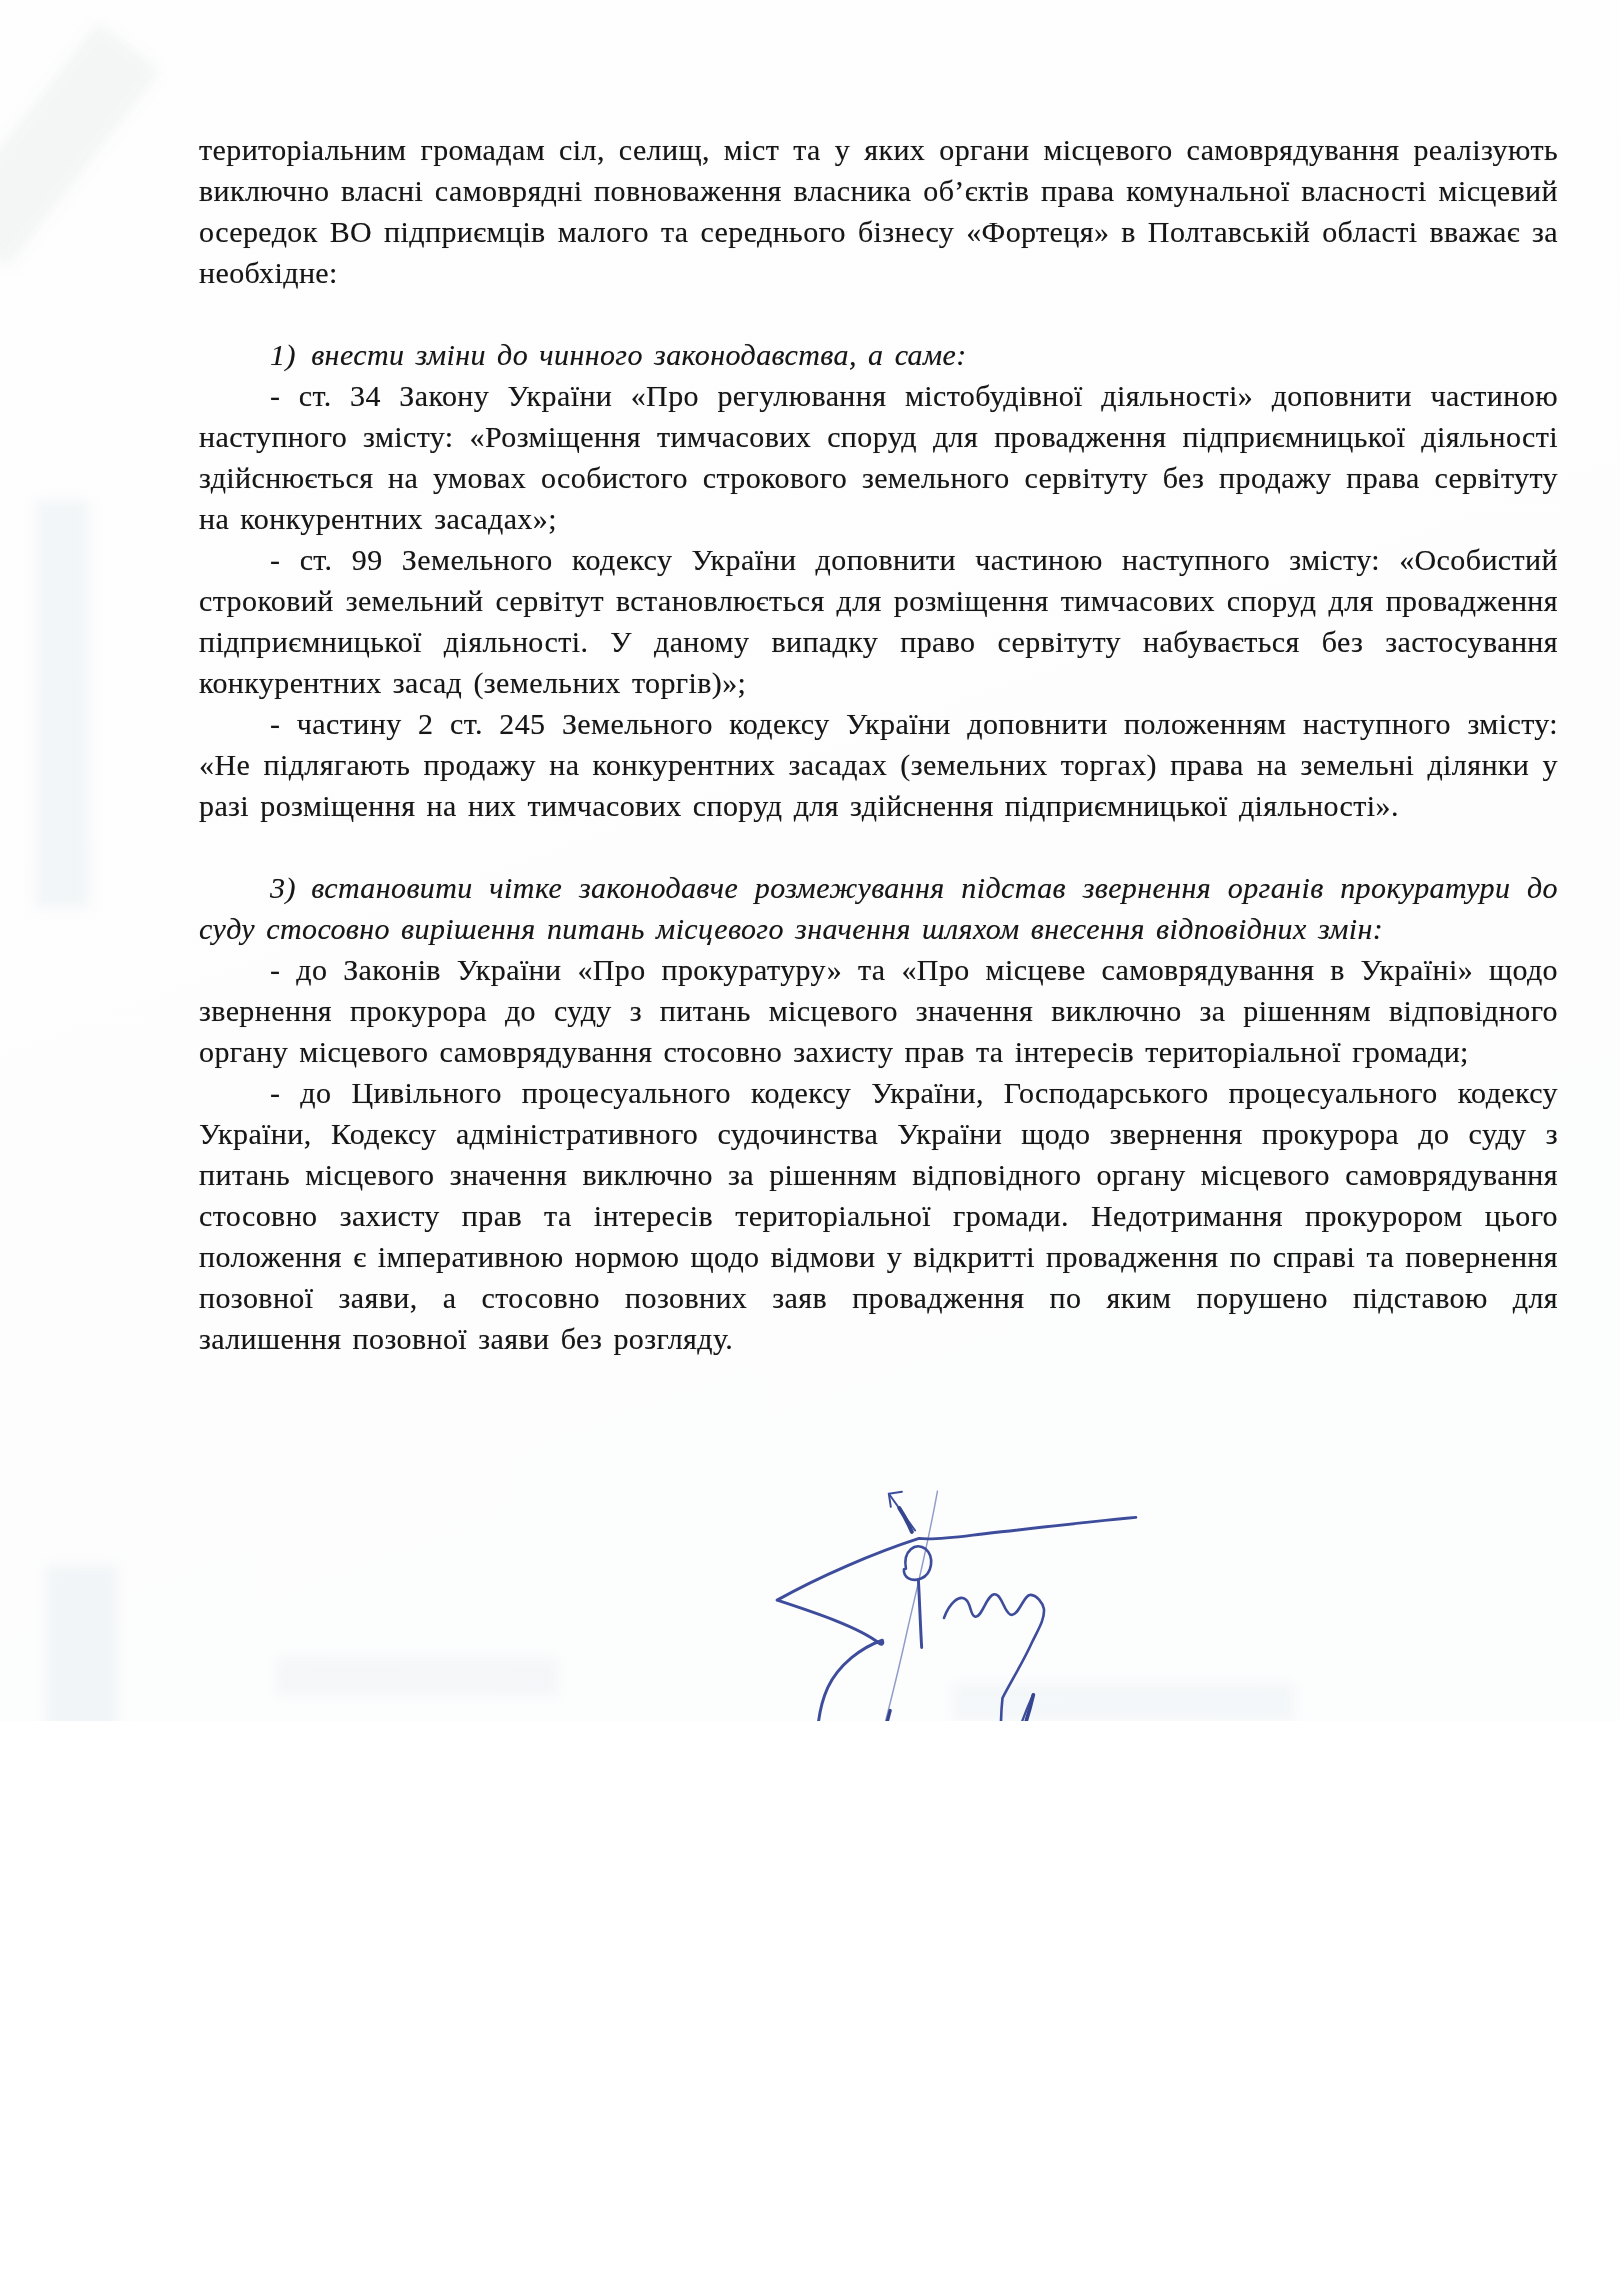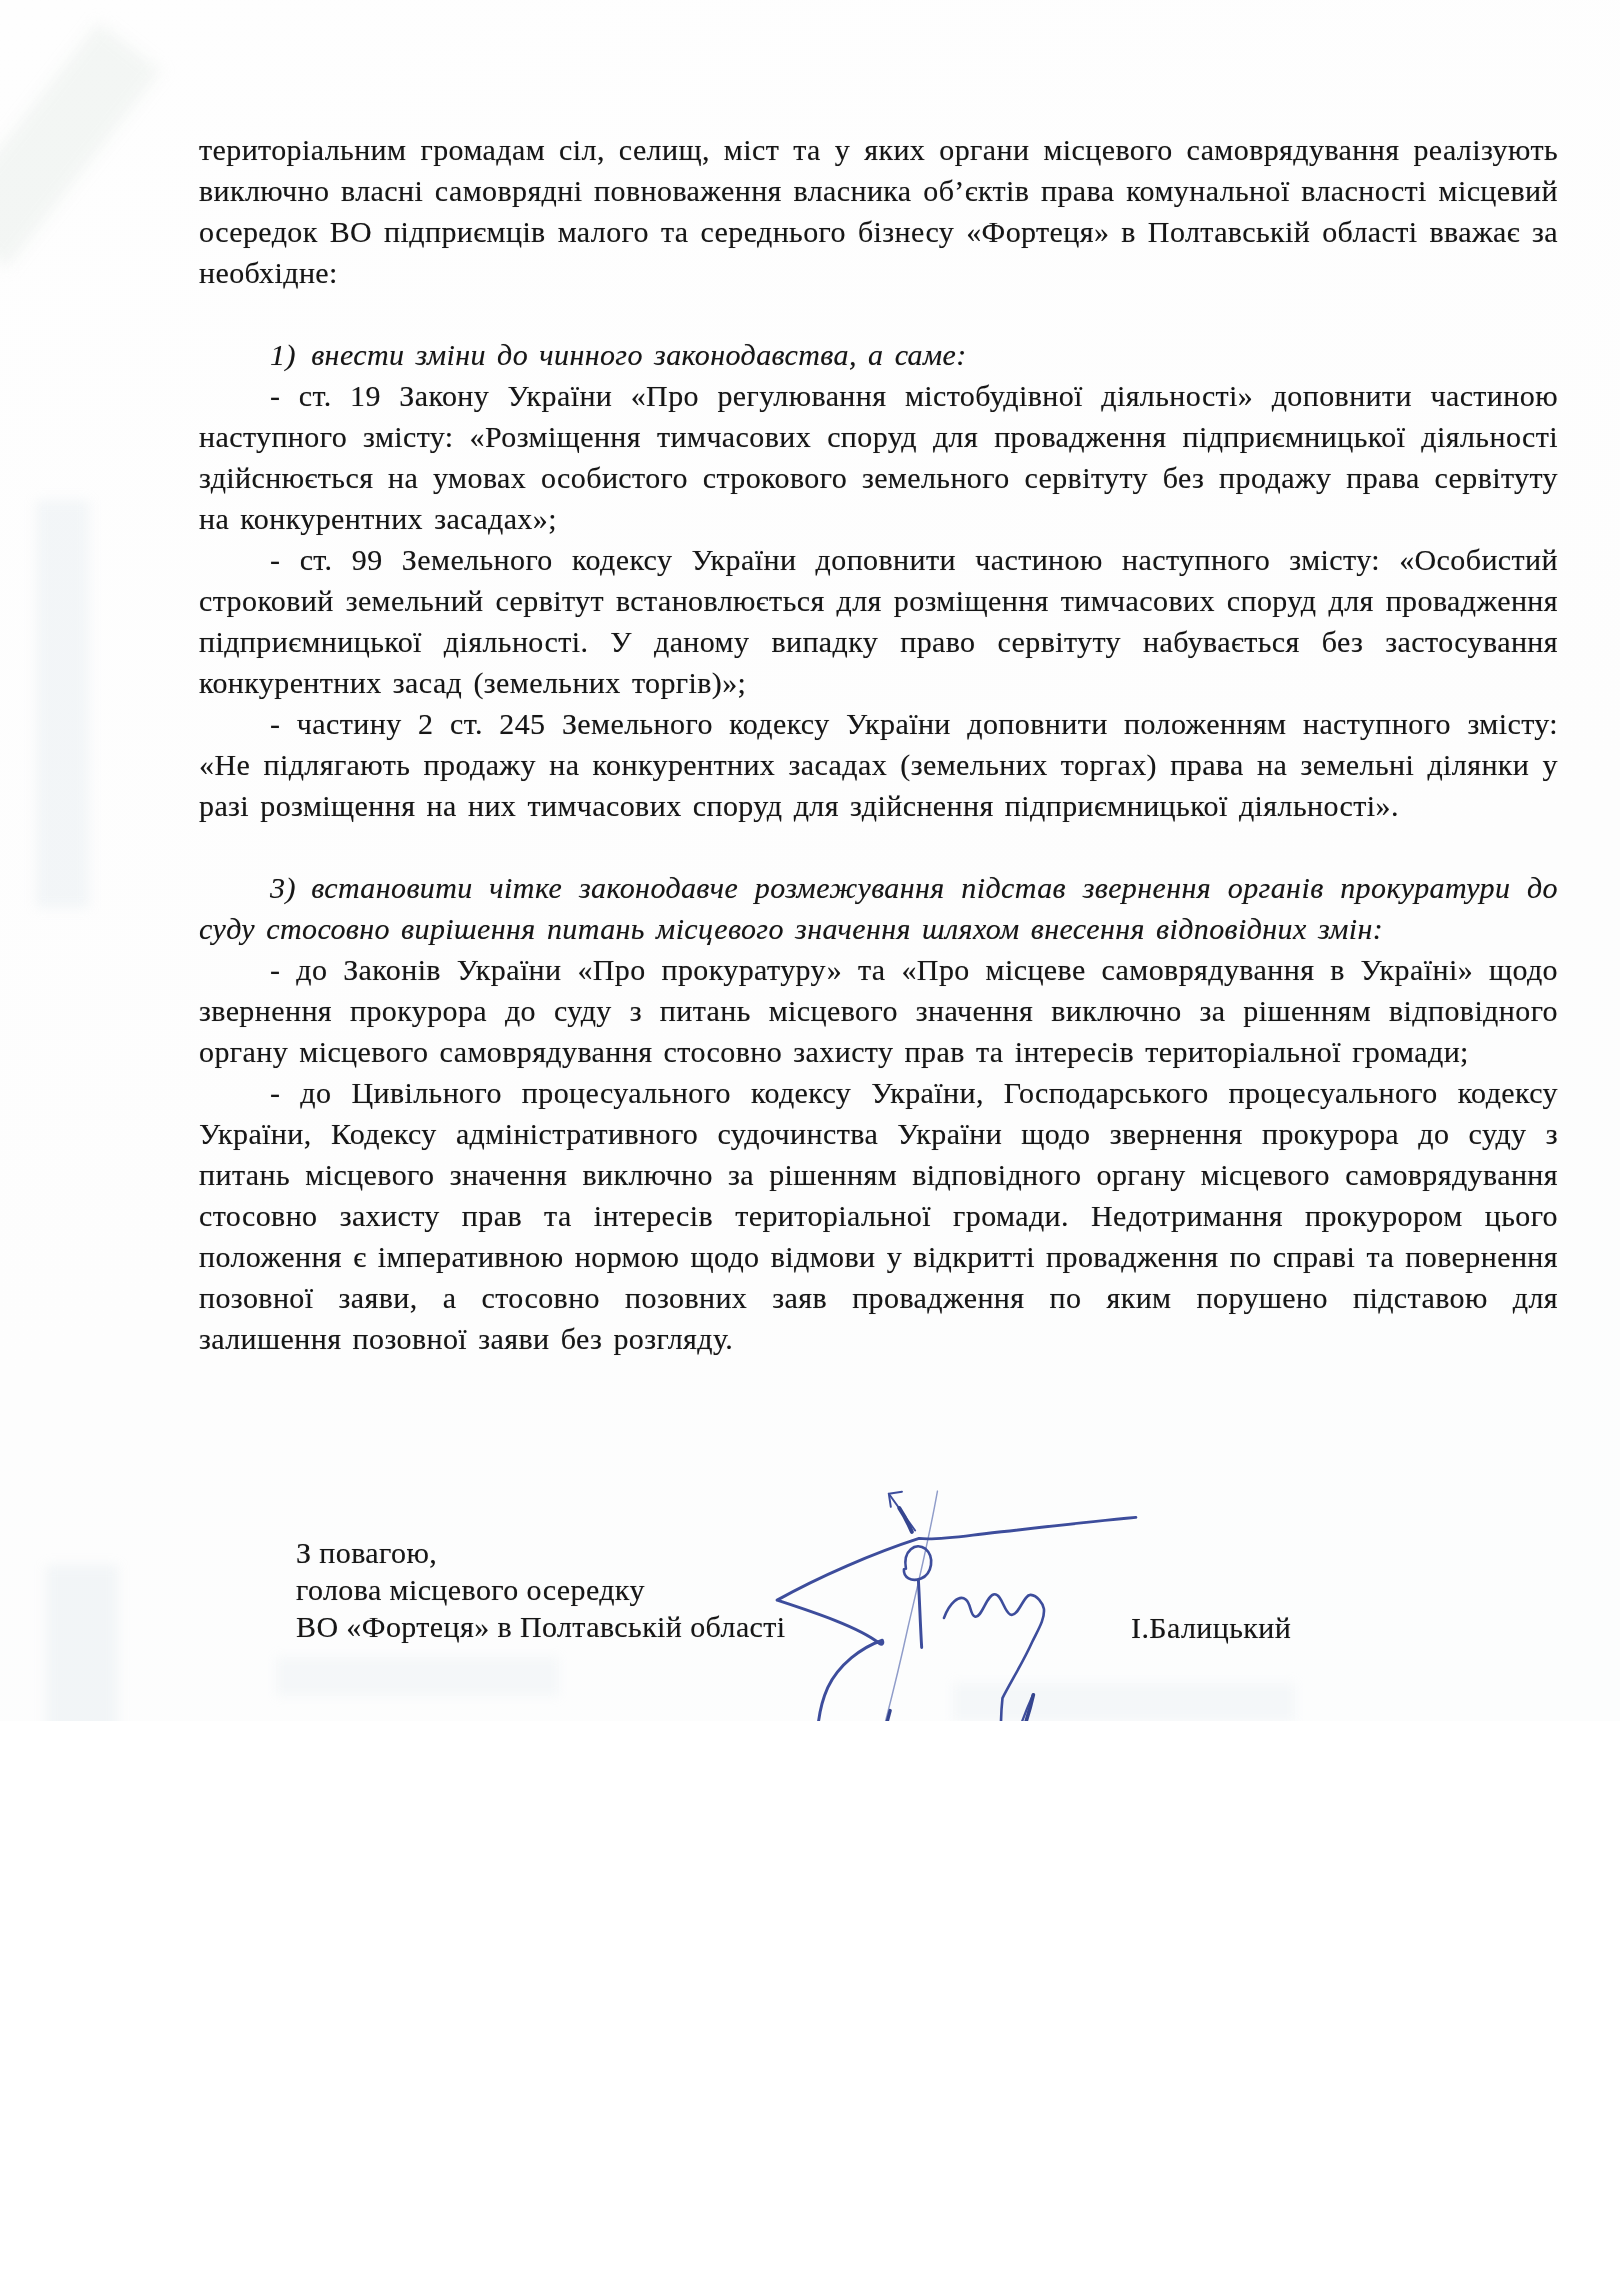--- a/index.html
+++ b/index.html
@@ -97,35 +97,29 @@
     <div class="artifact a-smudge" style="left:861px; top:1940px; width:395px; height:46px;"></div>
     <div class="artifact a-smudge" style="left:99px; top:2071px; width:460px; height:85px;"></div>
     <div class="artifact a-smudge" style="left:723px; top:2098px; width:539px; height:99px;"></div>
     <div class="artifact a-streak" style="left:1506px; top:1861px; width:72px; height:276px;"></div>
   </div>
 
   <div class="content">
     <div>
         <p class="para">територіальним громадам сіл, селищ, міст та у яких органи місцевого самоврядування реалізують виключно власні самоврядні повноваження власника об’єктів права комунальної власності місцевий осередок ВО підприємців малого та середнього бізнесу «Фортеця» в Полтавській області вважає за необхідне:</p>
         <p class="para indent gap">1) внести зміни до чинного законодавства, а саме:</p>
-        <p class="para indent">- ст. 19 Закону України «Про регулювання містобудівної діяльності» доповнити частиною наступного змісту: «Розміщення тимчасових споруд для провадження підприємницької діяльності здійснюється на умовах особистого строкового земельного сервітуту без продажу права сервітуту на конкурентних засадах»;</p>
+        <p class="para indent">- ст. 34 Закону України «Про регулювання містобудівної діяльності» доповнити частиною наступного змісту: «Розміщення тимчасових споруд для провадження підприємницької діяльності здійснюється на умовах особистого строкового земельного сервітуту без продажу права сервітуту на конкурентних засадах»;</p>
         <p class="para indent">- ст. 99 Земельного кодексу України доповнити частиною наступного змісту: «Особистий строковий земельний сервітут встановлюється для розміщення тимчасових споруд для провадження підприємницької діяльності. У даному випадку право сервітуту набувається без застосування конкурентних засад (земельних торгів)»;</p>
         <p class="para indent">- частину 2 ст. 245 Земельного кодексу України доповнити положенням наступного змісту: «Не підлягають продажу на конкурентних засадах (земельних торгах) права на земельні ділянки у разі розміщення на них тимчасових споруд для здійснення підприємницької діяльності».</p>
         <p class="para indent gap">3) встановити чітке законодавче розмежування підстав звернення органів прокуратури до суду стосовно вирішення питань місцевого значення шляхом внесення відповідних змін:</p>
         <p class="para indent">- до Законів України «Про прокуратуру» та «Про місцеве самоврядування в Україні» щодо звернення прокурора до суду з питань місцевого значення виключно за рішенням відповідного органу місцевого самоврядування стосовно захисту прав та інтересів територіальної громади;</p>
         <p class="para indent">- до Цивільного процесуального кодексу України, Господарського процесуального кодексу України, Кодексу адміністративного судочинства України щодо звернення прокурора до суду з питань місцевого значення виключно за рішенням відповідного органу місцевого самоврядування стосовно захисту прав та інтересів територіальної громади. Недотримання прокурором цього положення є імперативною нормою щодо відмови у відкритті провадження по справі та повернення позовної заяви, а стосовно позовних заяв провадження по яким порушено підставою для залишення позовної заяви без розгляду.</p>
       </div>
   </div>
 
-  <div class="sig-block">
-    <p>З повагою,</p>
-    <p>голова місцевого осередку</p>
-    <p>ВО «Фортеця» в Полтавській області</p>
-    <span class="signer-name">І.Балицький</span>
-  </div>
 
   <svg class="signature" viewBox="0 0 680 790" xmlns="http://www.w3.org/2000/svg">
 
     <path d="M272 62 L312 118" stroke="#3d4d9c" stroke-width="3"></path>
     <path d="M272 62 L292 59 M272 62 L275 82" stroke="#3d4d9c" stroke-width="3"></path>
     <path d="M288 84 C296 96 301 106 307 120" stroke="#35458f" stroke-width="6"></path>
 
     <path d="M346 58 C331 142 311 222 301 266 C276 381 243 500 220 580" stroke="#8f9cc9" stroke-width="2.2"></path>
 
     <path d="M298 176 C293 148 313 135 328 146 C342 158 338 184 321 191 C306 197 294 189 295 177" stroke="#3d4d9c" stroke-width="4"></path>

